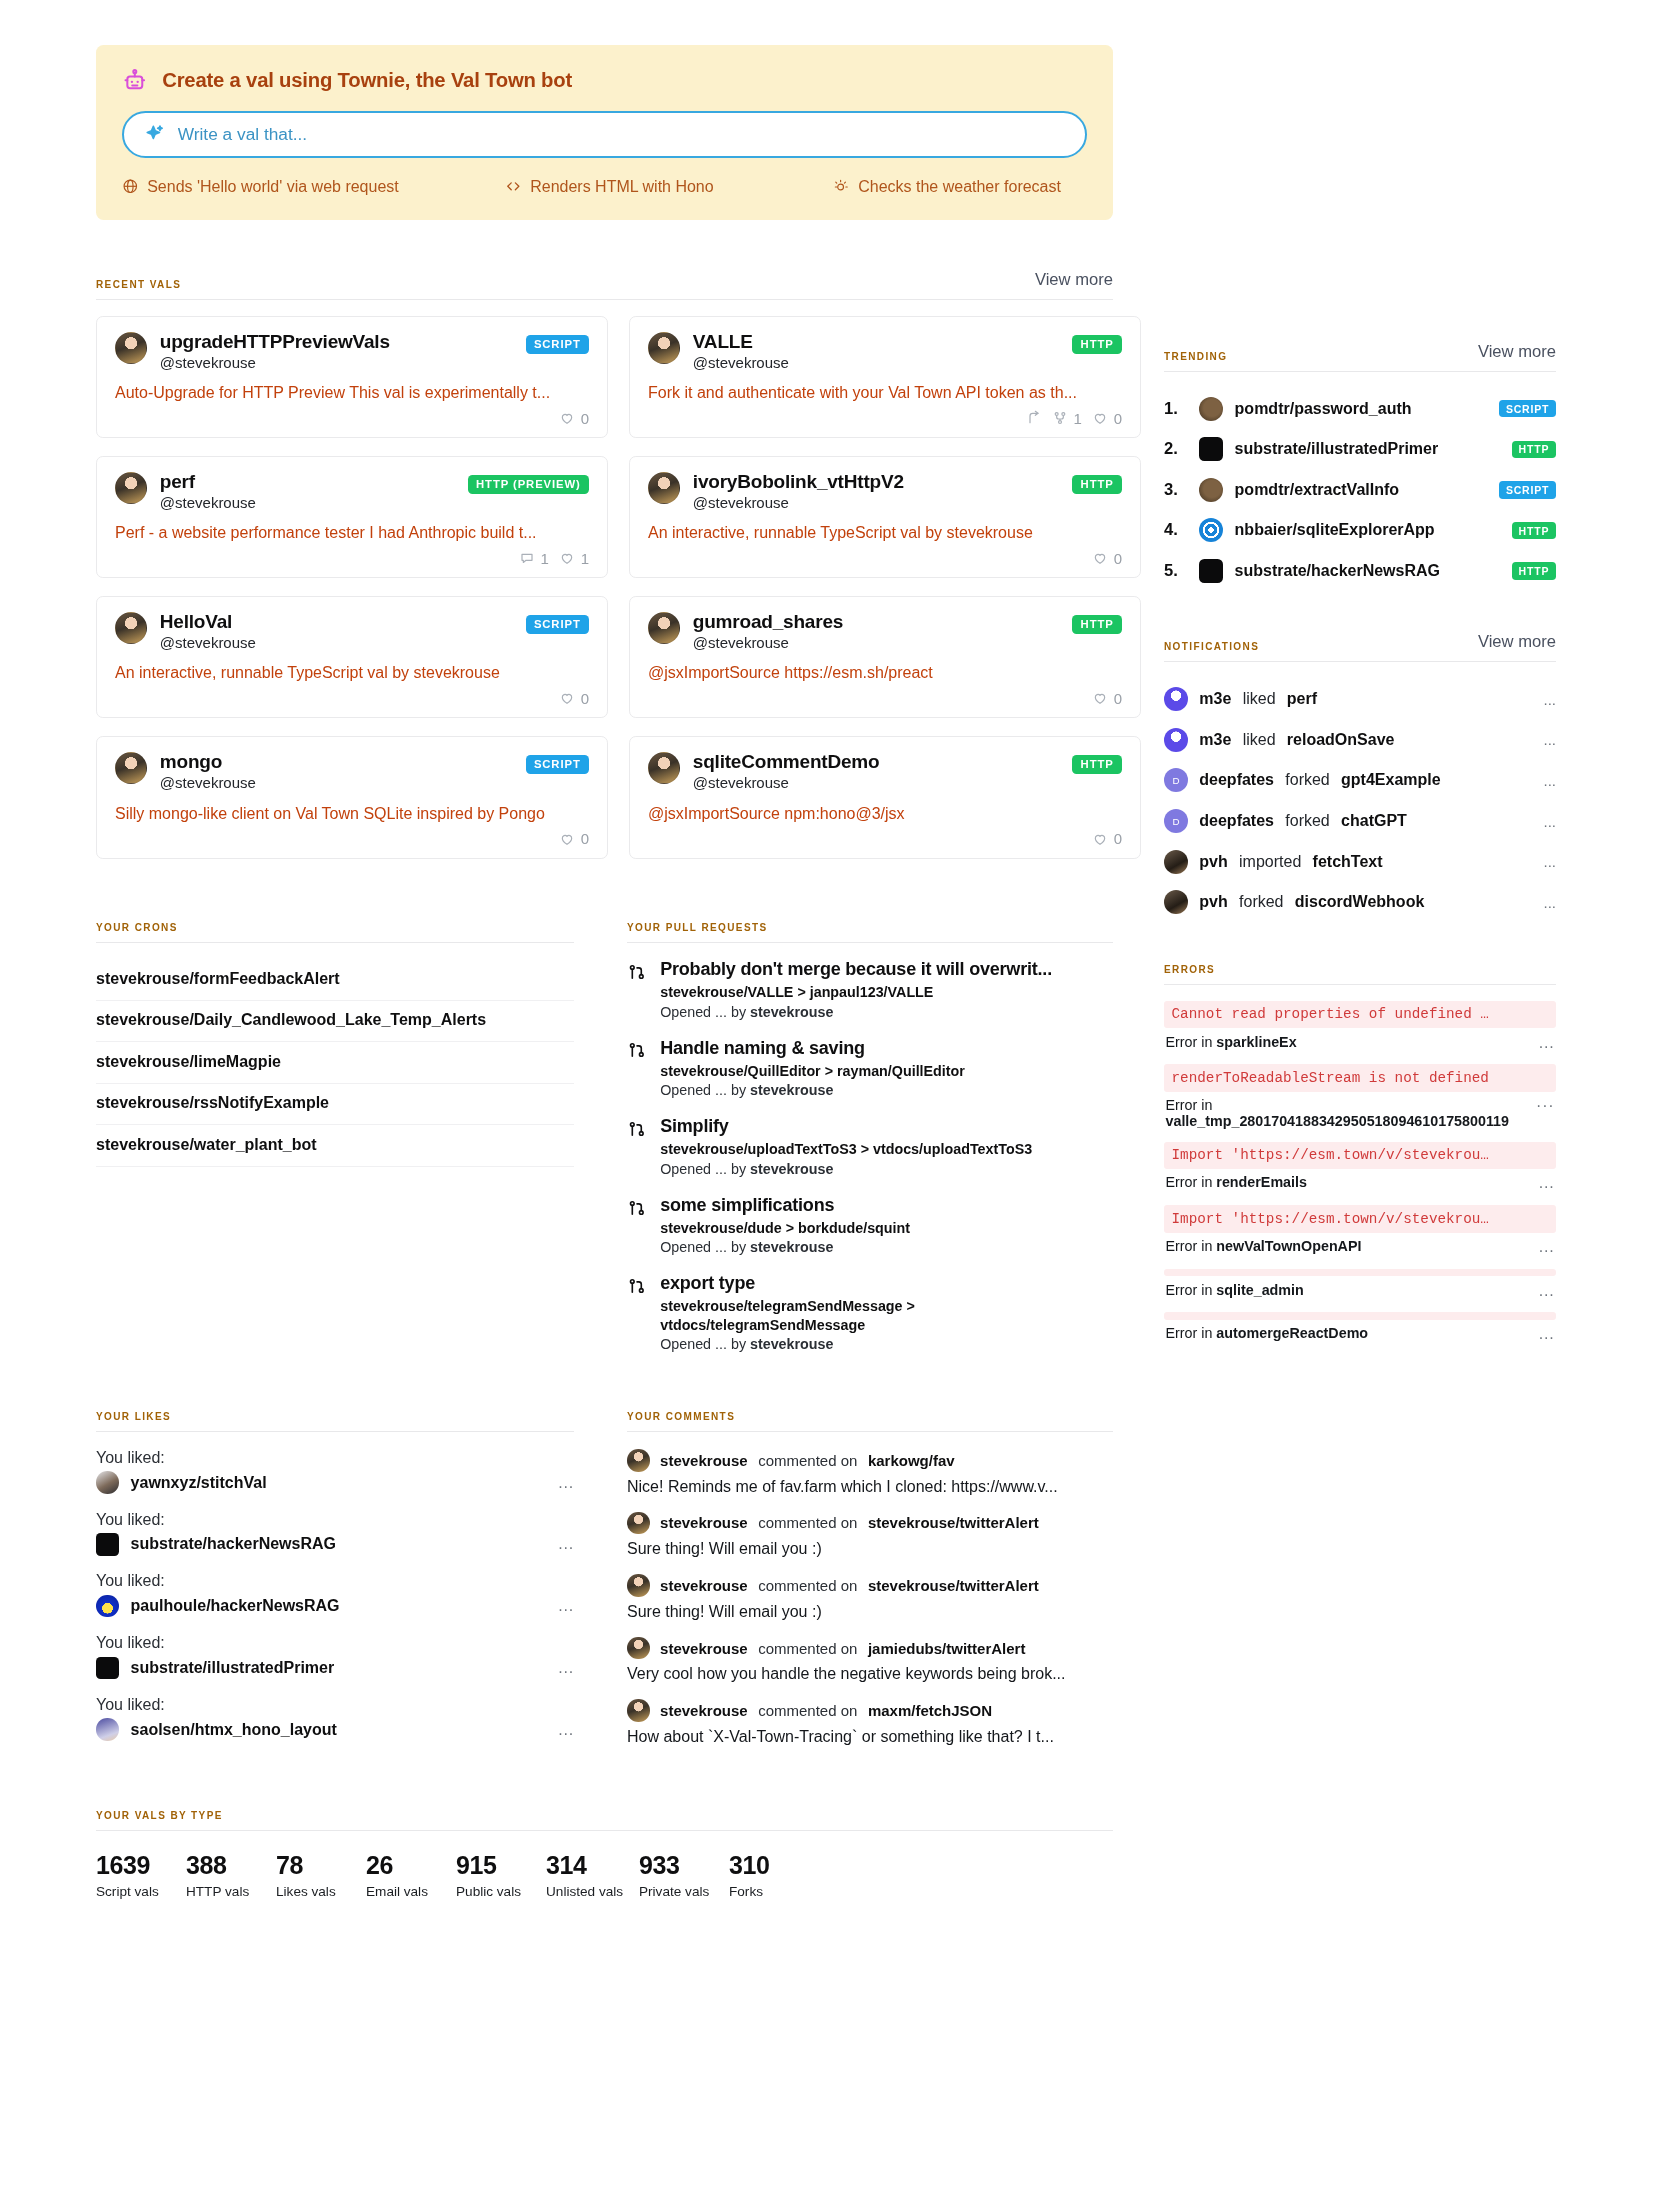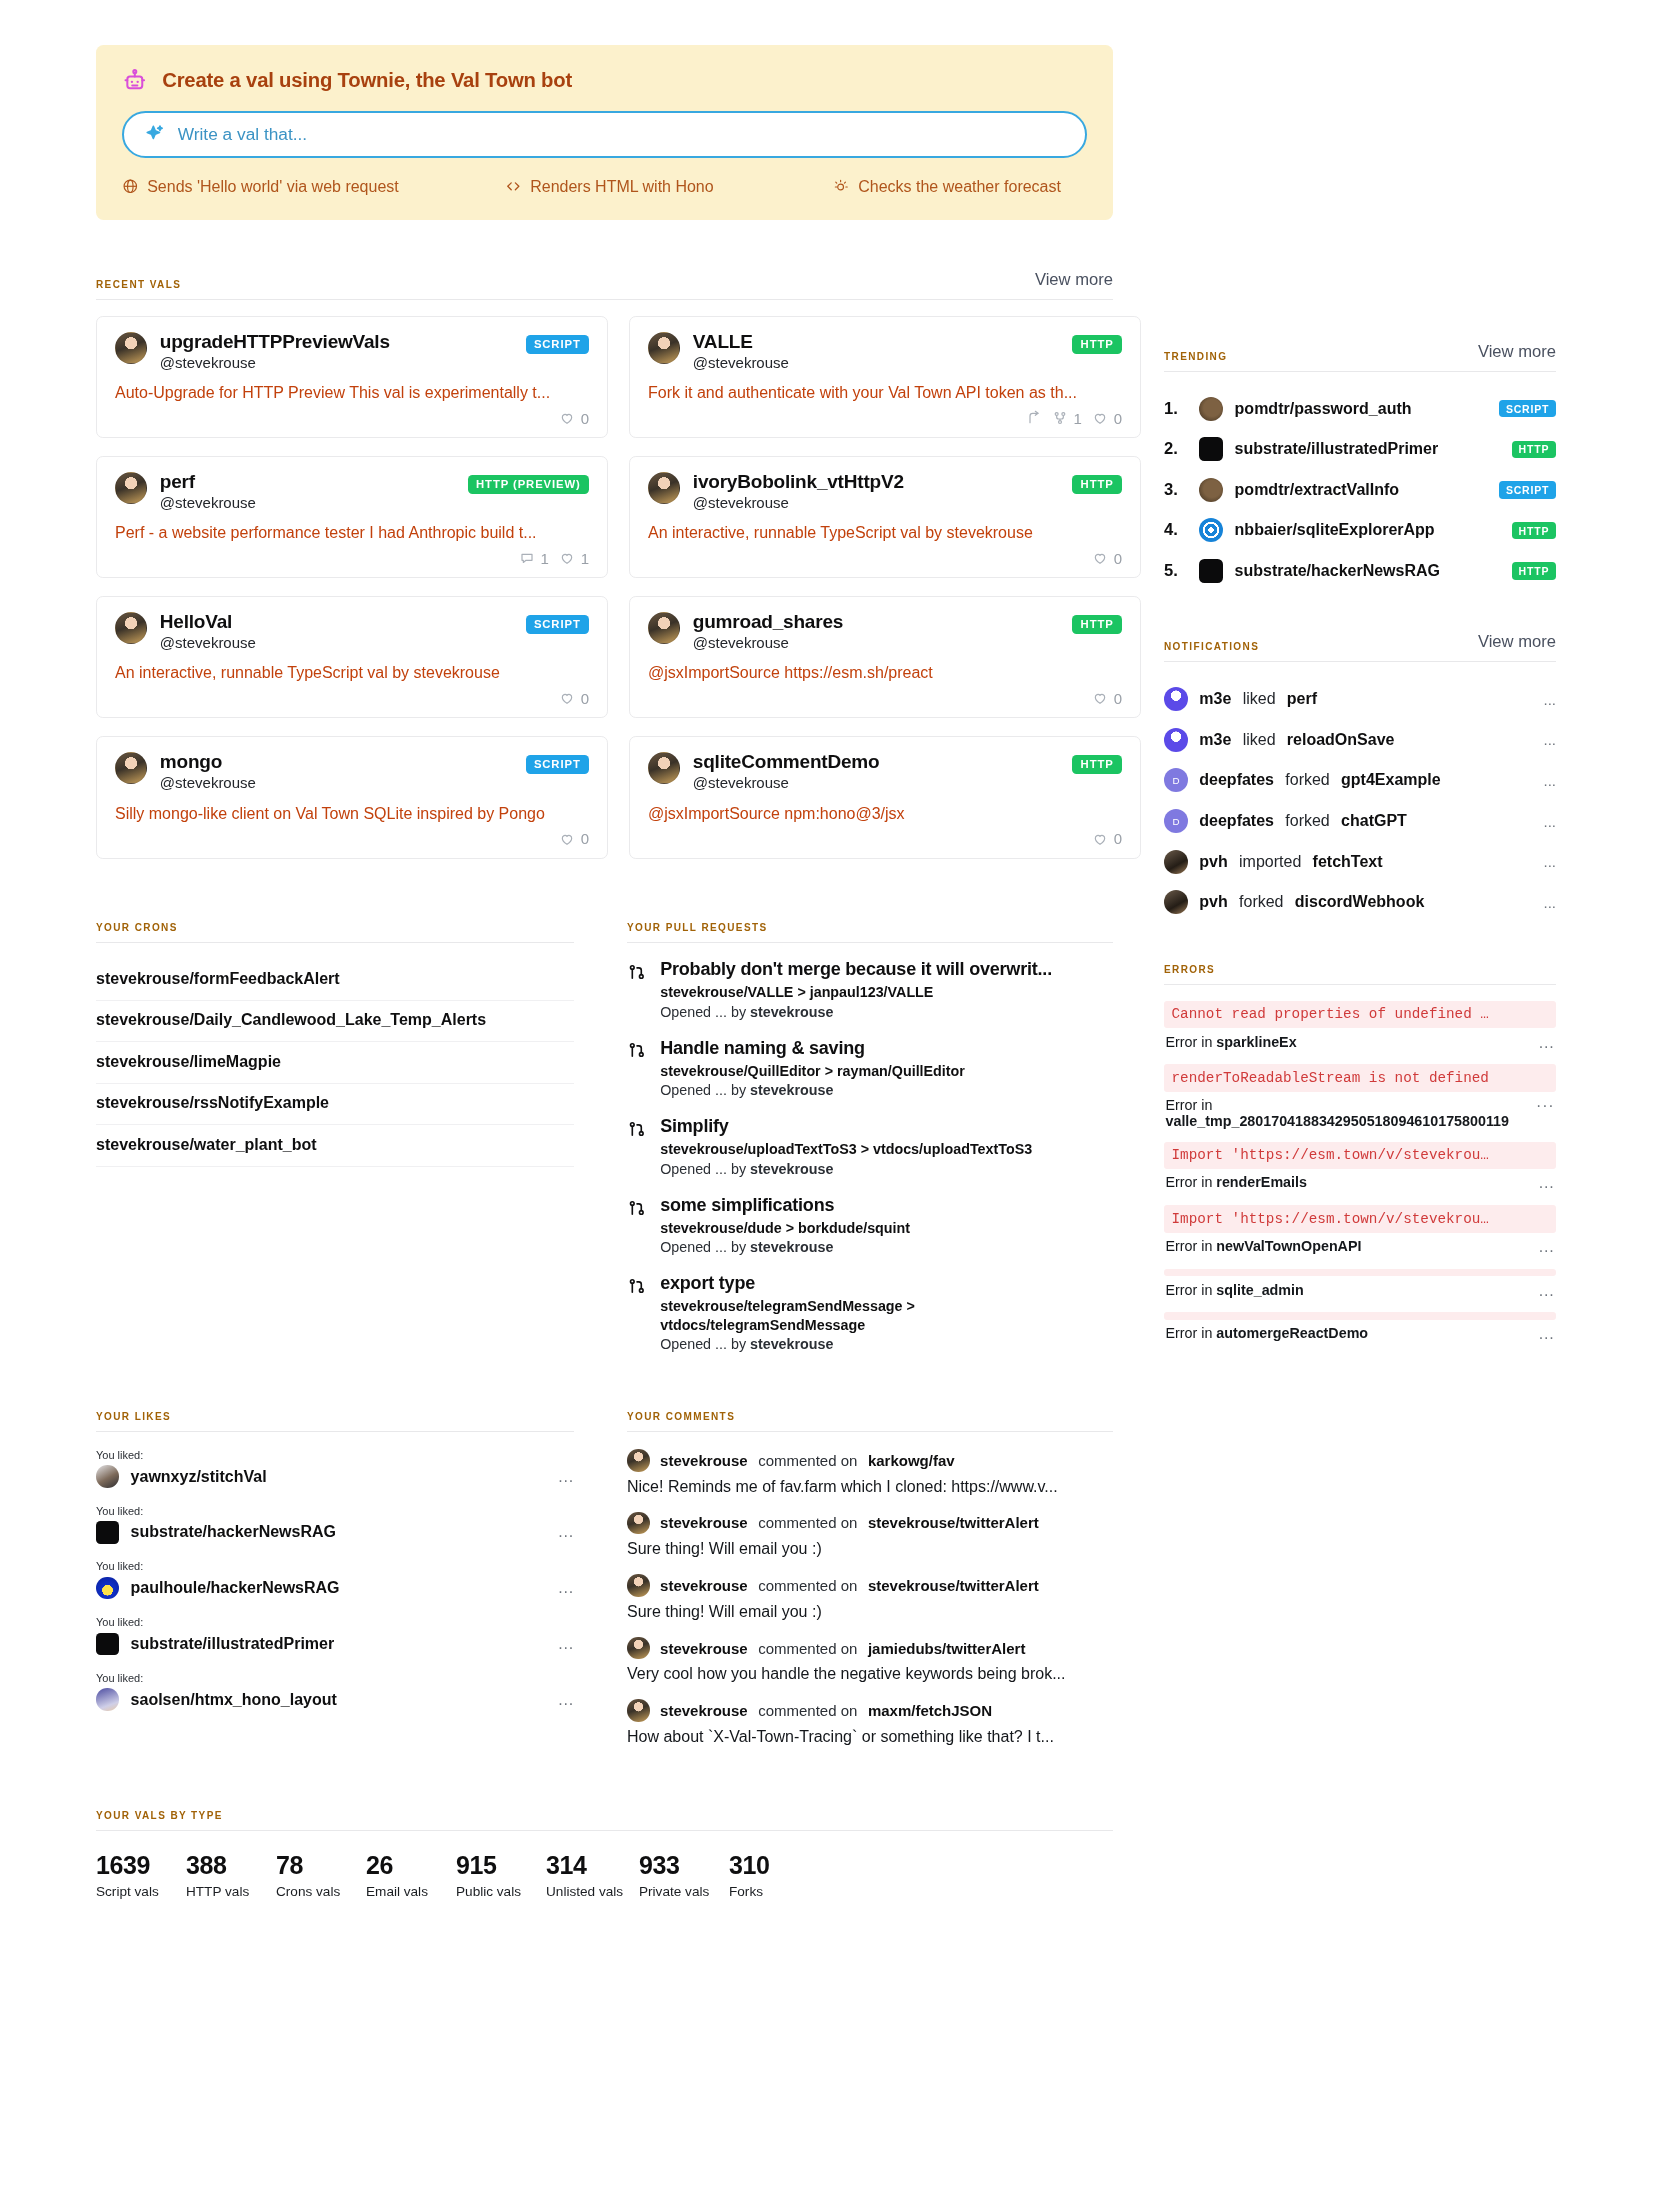--- a/index.html
+++ b/index.html
@@ -247,21 +247,21 @@
   
   .low-row {
     display: flex;
     gap: 53px;
     margin-bottom: 48px;
   }
   .likes-col { width: 478px; }
   .comments-col { width: 486px; }
 
   .like-item { margin-bottom: 16.6px; }
-  .like-label { font-size: 11px; color: #2b2f35; margin-bottom: 4.5px; }
+  .like-label { font-size: 16px; color: #2b2f35; margin-bottom: 4.5px; }
   .like-row {
     display: flex;
     align-items: center;
     gap: 12px;
     cursor: pointer;
   }
   .like-av { width: 22.6px; height: 22.6px; border-radius: 50%; flex: none; }
   .like-av.a1 { background: linear-gradient(150deg,#e7e7ea,#7d6a5a 55%,#2c2c30); }
   .like-av.a2 { background: #0b0b0c; border-radius: 4.5px; }
   .like-av.a3 { background: radial-gradient(circle at 50% 60%, #ffe24a 0 30%, #1030c8 31%, #0a1f9a 100%); }
@@ -880,21 +880,21 @@
           <div class="stat">
             <div class="stat-num">1639</div>
             <div class="stat-lbl">Script vals</div>
           </div>
           <div class="stat">
             <div class="stat-num">388</div>
             <div class="stat-lbl">HTTP vals</div>
           </div>
           <div class="stat">
             <div class="stat-num">78</div>
-            <div class="stat-lbl">Crons vals</div>
+            <div class="stat-lbl">Likes vals</div>
           </div>
           <div class="stat">
             <div class="stat-num">26</div>
             <div class="stat-lbl">Email vals</div>
           </div>
           <div class="stat">
             <div class="stat-num">915</div>
             <div class="stat-lbl">Public vals</div>
           </div>
           <div class="stat wide">

